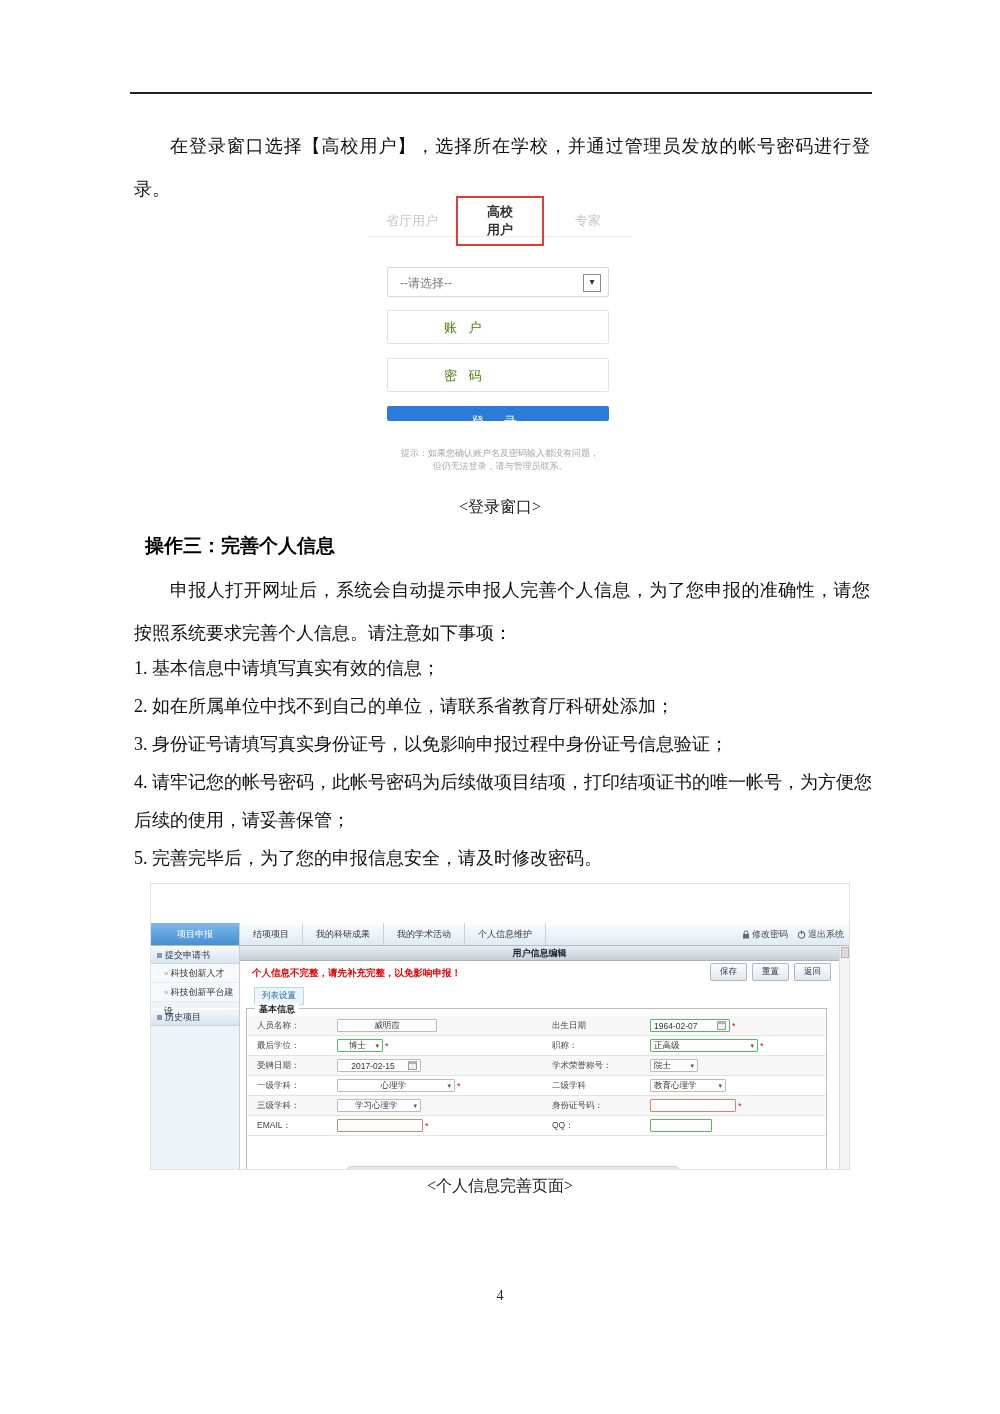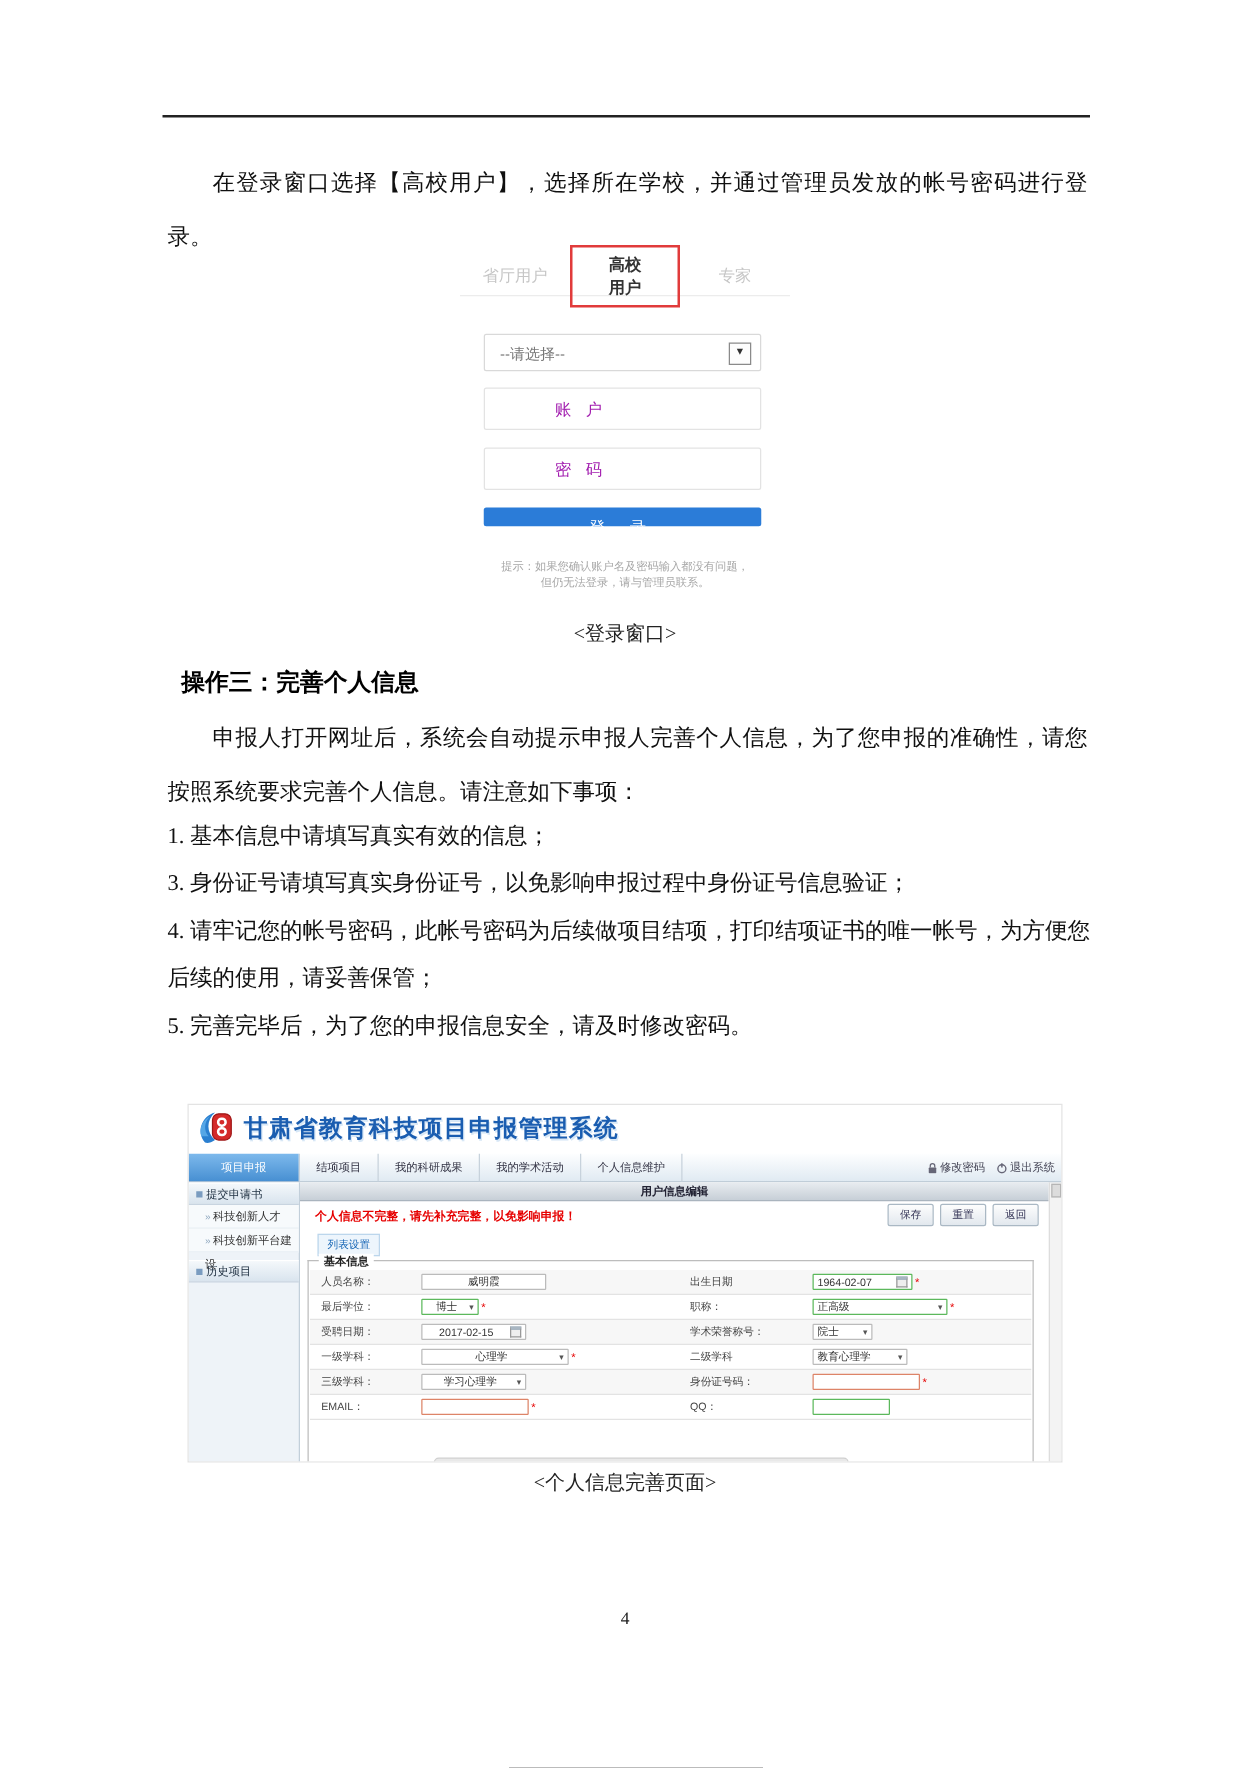--- a/index.html
+++ b/index.html
@@ -24,21 +24,21 @@
               font-family:"Liberation Sans",sans-serif;background:#fff;}
   .lg-tabs{display:flex;height:30px;align-items:center;border-bottom:1px solid #ececec;}
   .lg-tab{flex:1;text-align:center;font-size:13px;color:#c6c6c6;}
   .lg-tab.active{color:#333;font-weight:bold;}
   .red-frame{border:2px solid #e13b3b;padding:5px 25px;display:inline-block;}
   .lg-select{position:absolute;top:61px;left:19px;width:222px;height:30px;border:1px solid #d9d9d9;
              border-radius:2px;font-size:12px;color:#777;line-height:30px;padding-left:12px;box-sizing:border-box;}
   .lg-dropbox{position:absolute;right:7px;top:6px;width:16px;height:16px;border:1px solid #8a8a8a;
               background:#fdfdfd;text-align:center;line-height:14px;font-size:10px;color:#333;padding:0;}
   .lg-input{position:absolute;left:19px;width:222px;height:34px;border:1px solid #e3e3e3;border-radius:2px;
-            font-size:13px;color:#a21caf;line-height:34px;padding-left:56px;box-sizing:border-box;letter-spacing:4px;}
+            font-size:13px;color:#4d7c0f;line-height:34px;padding-left:56px;box-sizing:border-box;letter-spacing:4px;}
   #lg-account{top:104px;}
   #lg-password{top:152px;}
   .lg-btn{position:absolute;top:200px;left:19px;width:222px;height:15px;border:none;border-radius:2px;
           color:#fff;font-size:13px;letter-spacing:8px;text-align:center;line-height:31px;}
   .lg-hint{position:absolute;top:241px;left:0;width:100%;text-align:center;font-size:9px;
            color:#a7a7a7;line-height:13px;}
 
   
   .portal{position:absolute;top:883px;left:150px;width:700px;height:287px;background:#fff;
           font-family:"Liberation Sans",sans-serif;border:1px solid #e3e3e3;box-sizing:border-box;overflow:hidden;}
@@ -135,39 +135,28 @@
   </div>
 
   <div class="caption" id="caption-login">&lt;登录窗口&gt;</div>
 
   <div class="sec-heading">操作三：完善个人信息</div>
 
   <div class="para" id="para2">申报人打开网址后，系统会自动提示申报人完善个人信息，为了您申报的准确性，请您按照系统要求完善个人信息。请注意如下事项：</div>
 
   <div class="note-list">
     <div>1. 基本信息中请填写真实有效的信息；</div>
+    <div>2. 如在所属单位中找不到自己的单位，请联系省教育厅科研处添加；</div>
     <div>3. 身份证号请填写真实身份证号，以免影响申报过程中身份证号信息验证；</div>
     <div>4. 请牢记您的帐号密码，此帐号密码为后续做项目结项，打印结项证书的唯一帐号，为方便您后续的使用，请妥善保管；</div>
     <div>5. 完善完毕后，为了您的申报信息安全，请及时修改密码。</div>
   </div>
 
   <div class="portal">
 
-    <div class="logo-band">
-      <span class="logo-icon">
-        <svg width="33" height="33" viewBox="0 0 33 33">
-          <path d="M7 27 C0 19 4 6 15 3 C8 9 8 19 15 25 C12 27 9 28 7 27 Z" fill="#2a7fd0"></path>
-          <path d="M4 22 C2 16 5 9 11 6 C6 11 6 18 10 22 Z" fill="#55a6e6"></path>
-          <rect x="13" y="4" width="15" height="21" rx="5" fill="#d42a2a" stroke="#9e1717" stroke-width="1"></rect>
-          <rect x="17.5" y="8" width="6" height="5.5" rx="2.7" fill="none" stroke="#fff" stroke-width="2"></rect>
-          <rect x="17.5" y="15.5" width="6" height="5.5" rx="2.7" fill="none" stroke="#fff" stroke-width="2"></rect>
-        </svg>
-      </span>
-      <span class="portal-title">甘肃省教育科技项目申报管理系统</span>
-    </div>
 
     <div class="navbar">
       <div class="nav-tabs">
         <div class="nav-tab active">项目申报</div>
         <div class="nav-tab">结项项目</div>
         <div class="nav-tab">我的科研成果</div>
         <div class="nav-tab">我的学术活动</div>
         <div class="nav-tab">个人信息维护</div>
       </div>
       <div class="nav-right">

